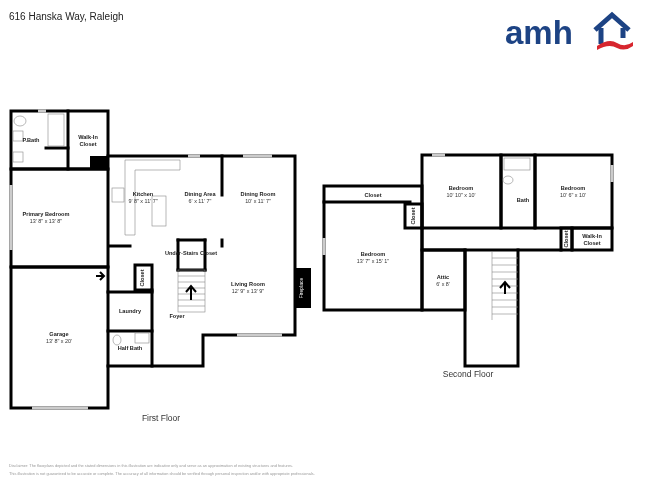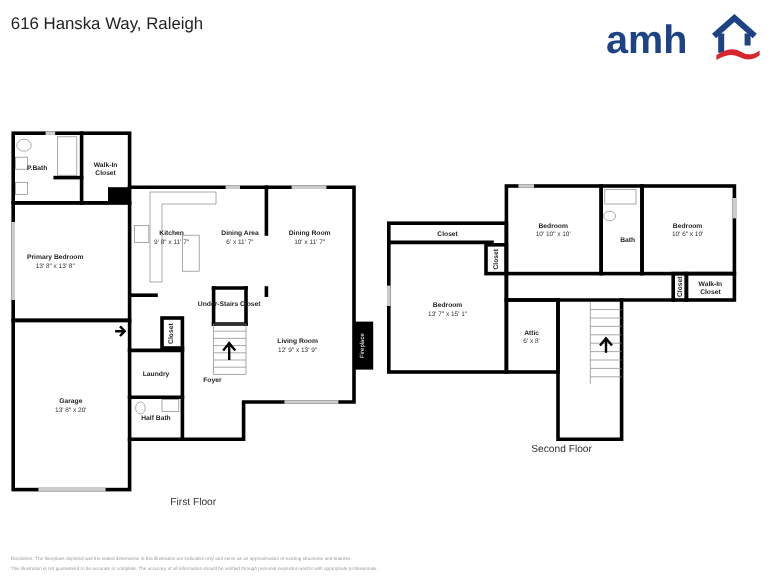--- a/index.html
+++ b/index.html
@@ -1,17 +1,17 @@
 <!DOCTYPE html>
 <html><head>
 <meta charset="utf-8">
 <style>
   html, body { margin:0; padding:0; background:#ffffff; }
   body { width:650px; height:488px; position:relative; overflow:hidden; font-family:"Liberation Sans", sans-serif; }
-  .address { position:absolute; left:9px; top:11px; font-size:14px; color:#222; }
+  .address { position:absolute; left:9px; top:11px; font-size:10px; color:#222; }
   .logo { position:absolute; left:505px; top:8px; width:135px; height:45px; }
   .plan { position:absolute; left:0; top:0; width:650px; height:488px; }
   .room-label { font-family:"Liberation Sans", sans-serif; font-size:5.6px; font-weight:bold; fill:#222; text-anchor:middle; }
   .room-dim { font-family:"Liberation Sans", sans-serif; font-size:5.4px; fill:#333; text-anchor:middle; }
   .floor-label { font-family:"Liberation Sans", sans-serif; font-size:8.5px; fill:#333; text-anchor:middle; }
   .wall { stroke:#000; stroke-width:3; fill:none; stroke-linecap:square; }
   .thin { stroke:#888; stroke-width:0.6; fill:none; }
   .win { stroke:#ccc; stroke-width:3; }
   .disclaimer { position:absolute; left:9px; top:462px; font-size:3.9px; color:#999; line-height:8px; width:600px; }
 </style>

